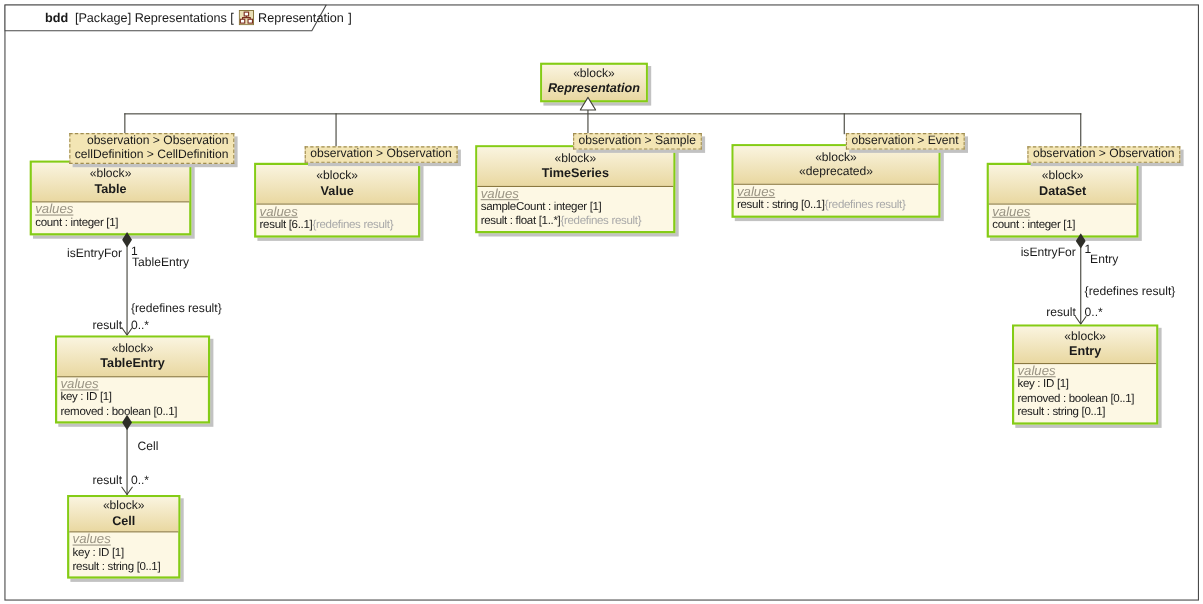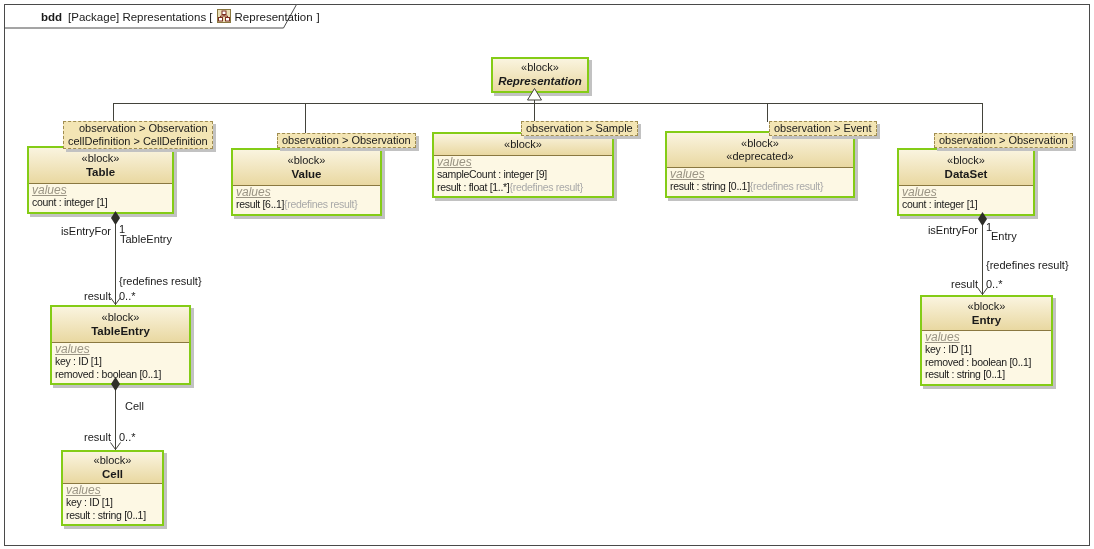--- a/index.html
+++ b/index.html
@@ -111,24 +111,25 @@
     </div>
     <div class="blk-values">
       <div class="vcaption">values</div>
       <div class="attr"><span>result [6..1]</span><span class="note">{redefines result}</span></div>
     </div>
   </div>
 
   <div class="block" style="left:432px;top:132px;width:178px;">
     <div class="blk-header" style="padding-top:4px;padding-bottom:4px;">
       <div class="stereo">«block»</div>
-    </div>
-    <div class="blk-values">
-      <div class="vcaption">values</div>
-      <div class="attr"><span>sampleCount : integer [9]</span><span class="note"></span></div>
+      <div class="bname">TimeSeries</div>
+    </div>
+    <div class="blk-values">
+      <div class="vcaption">values</div>
+      <div class="attr"><span>sampleCount : integer [1]</span><span class="note"></span></div>
       <div class="attr"><span>result : float [1..*]</span><span class="note">{redefines result}</span></div>
     </div>
   </div>
 
   <div class="block" style="left:665px;top:131px;width:186px;">
     <div class="blk-header" style="padding-top:4px;padding-bottom:4px;">
       <div class="stereo">«block»</div>
       <div class="stereo">«deprecated»</div>
     </div>
     <div class="blk-values">

